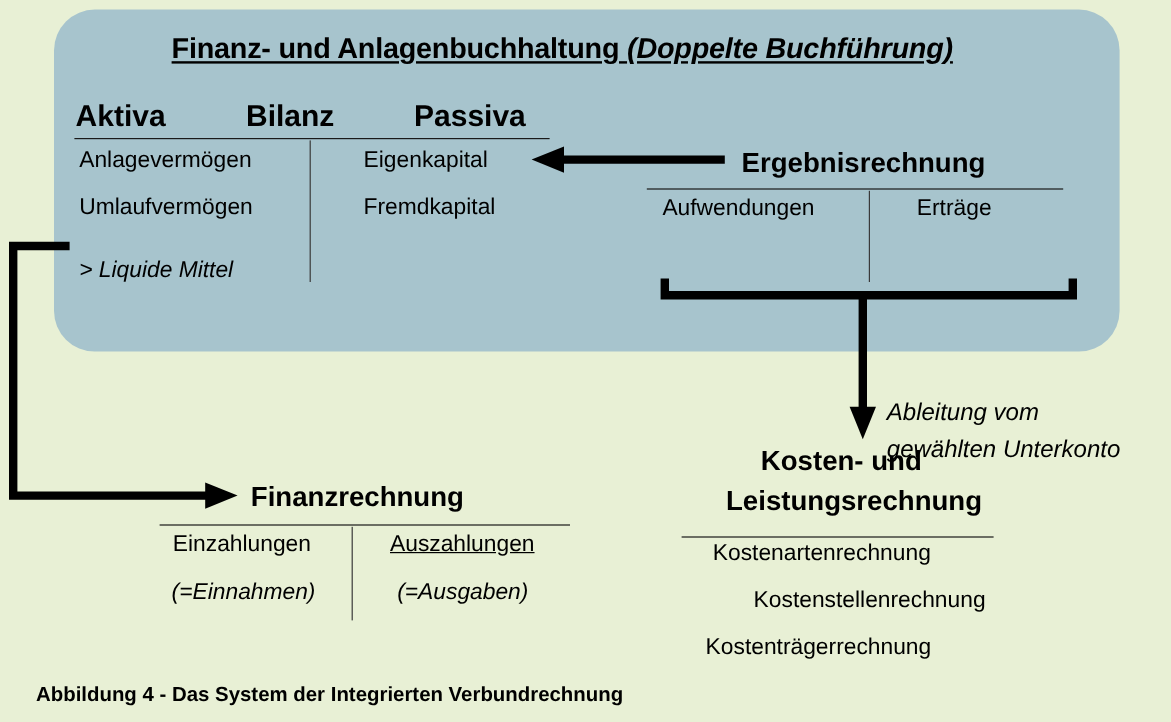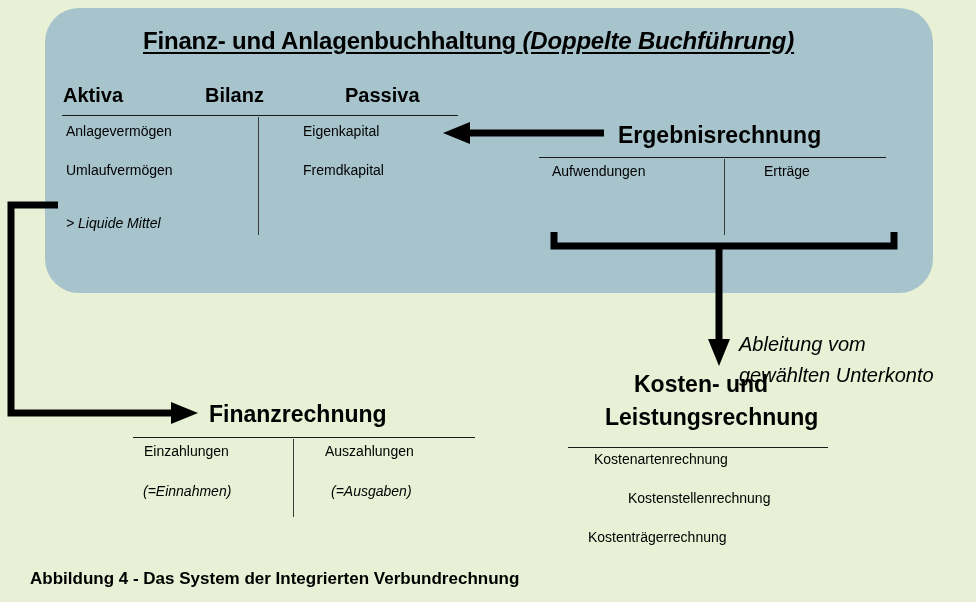--- a/index.html
+++ b/index.html
@@ -42,25 +42,25 @@
   }
   .bold   { font-weight: bold; }
   .italic { font-style: italic; }
   .uline  { text-decoration: underline; text-underline-offset: 3px; }
 
   .title {
     font-size: 24px;
     letter-spacing: -0.2px;
   }
   .colhead {
-    font-size: 20px;
+    font-size: 25px;
     font-weight: bold;
   }
   .cell {
-    font-size: 14px;
+    font-size: 19px;
   }
   .sectionhead {
     font-size: 23px;
     font-weight: bold;
   }
   .note {
     font-size: 20px;
     font-style: italic;
   }
   .caption {
@@ -118,21 +118,21 @@
   <div class="vrule" style="left:724px; top:159px; height:76px;"></div>
   <div class="t cell" style="left:552px; top:164px;">Aufwendungen</div>
   <div class="t cell" style="left:764px; top:164px;">Erträge</div>
 
 
   <div class="t sectionhead" style="left:209px; top:403px;">Finanzrechnung</div>
   <div class="hrule" style="left:133px; top:437px; width:342px;"></div>
   <div class="vrule" style="left:293px; top:439px; height:78px;"></div>
   <div class="t cell" style="left:144px; top:444px;">Einzahlungen</div>
   <div class="t cell italic" style="left:143px; top:484px;">(=Einnahmen)</div>
-  <div class="t cell" style="left:325px; top:444px;">Auszahlungen</div>
+  <div class="t cell" style="left:325px; top:444px;text-decoration:underline;">Auszahlungen</div>
   <div class="t cell italic" style="left:331px; top:484px;">(=Ausgaben)</div>
 
   <div class="t note" style="left:739px; top:334px;">Ableitung vom</div>
   <div class="t note" style="left:739px; top:365px;">gewählten Unterkonto</div>
 
   <div class="t sectionhead" style="left:634px; top:373px;">Kosten- und</div>
   <div class="t sectionhead" style="left:605px; top:406px;">Leistungsrechnung</div>
   <div class="hrule" style="left:568px; top:447px; width:260px;"></div>
   <div class="t cell" style="left:594px; top:452px;">Kostenartenrechnung</div>
   <div class="t cell" style="left:584px; top:491px;margin-left:44px;">Kostenstellenrechnung</div>

